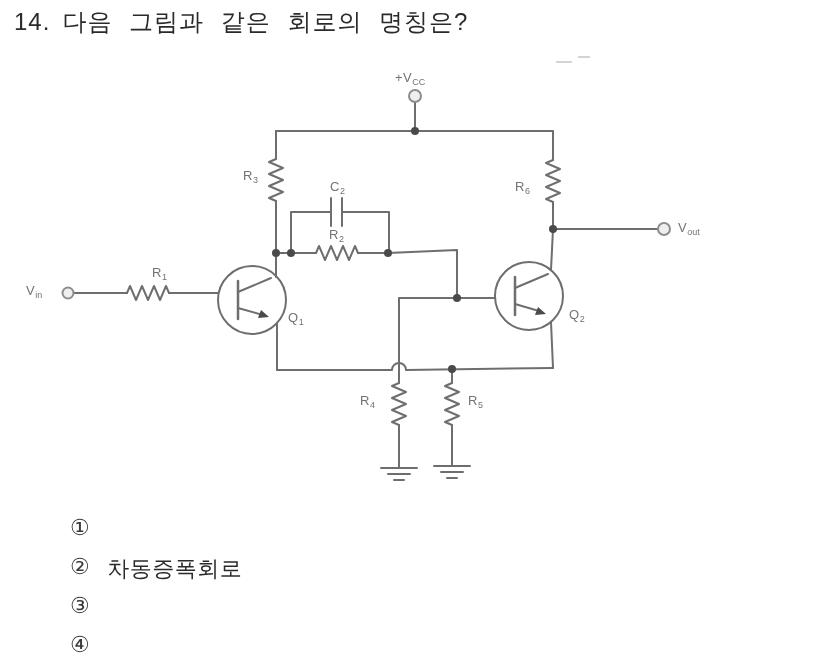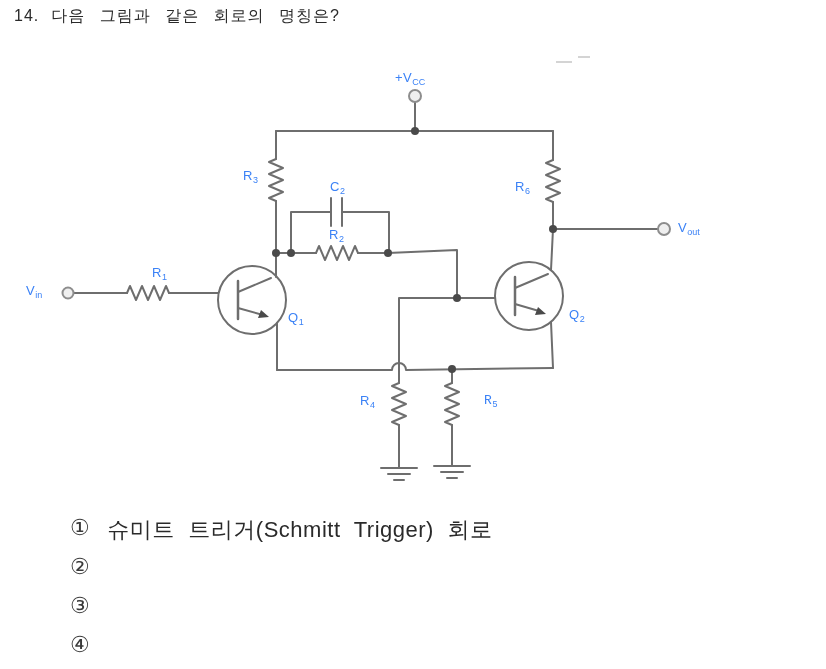--- a/index.html
+++ b/index.html
@@ -7,30 +7,30 @@
     position:relative;
     width:826px;height:669px;
     background:#ffffff;
     font-family:"Liberation Sans", sans-serif;
     overflow:hidden;
     color:#1f1f1f;
   }
   
   .q-title{
     position:absolute;left:14px;top:6px;
-    font-size:16px;letter-spacing:1px;word-spacing:9px;
+    font-size:24px;letter-spacing:1px;word-spacing:9px;
     color:#2a2a2a;white-space:nowrap;
   }
   .q-title .q-num{margin-right:12px;}
   
   .circuit-svg{position:absolute;left:0;top:0;}
   
   .clabel{
     position:absolute;
-    font-size:13px;color:#3b82f6;letter-spacing:0.5px;
+    font-size:13px;color:#737373;letter-spacing:0.5px;
     white-space:nowrap;
   }
   .clabel sub{font-size:9px;vertical-align:-3px;letter-spacing:0;}
   
   .options{position:absolute;left:70px;top:515px;}
   .option{
     height:39px;display:flex;align-items:flex-start;
     font-size:22px;color:#2a2a2a;
     letter-spacing:0.5px;word-spacing:7px;white-space:nowrap;
   }
@@ -130,29 +130,29 @@
   <div class="clabel" style="left:243px;top:168px;"><span>R</span><sub>3</sub></div>
   <div class="clabel" style="left:330px;top:179px;"><span>C</span><sub>2</sub></div>
   <div class="clabel" style="left:329px;top:227px;text-align:right;"><span>R</span><sub>2</sub></div>
   <div class="clabel" style="left:515px;top:179px;"><span>R</span><sub>6</sub></div>
   <div class="clabel" style="left:678px;top:220px;"><span>V</span><sub>out</sub></div>
   <div class="clabel" style="left:26px;top:283px;"><span>V</span><sub>in</sub></div>
   <div class="clabel" style="left:152px;top:265px;"><span>R</span><sub>1</sub></div>
   <div class="clabel" style="left:288px;top:310px;"><span>Q</span><sub>1</sub></div>
   <div class="clabel" style="left:569px;top:307px;"><span>Q</span><sub>2</sub></div>
   <div class="clabel" style="left:360px;top:393px;"><span>R</span><sub>4</sub></div>
-  <div class="clabel" style="left:484px;top:393px;font-family:Liberation Mono, monospace;"><span>R</span><sub>5</sub></div>
+  <div class="clabel" style="left:468px;top:393px;"><span>R</span><sub>5</sub></div>
 
   <div class="options">
     <div class="option">
       <span class="marker">①</span>
-      <span>슈미트 트리거(Schmitt Trigger) 회로</span>
     </div>
     <div class="option">
       <span class="marker">②</span>
+      <span>차동증폭회로</span>
     </div>
     <div class="option">
       <span class="marker">③</span>
     </div>
     <div class="option">
       <span class="marker">④</span>
     </div>
   </div>
 
 </div>

